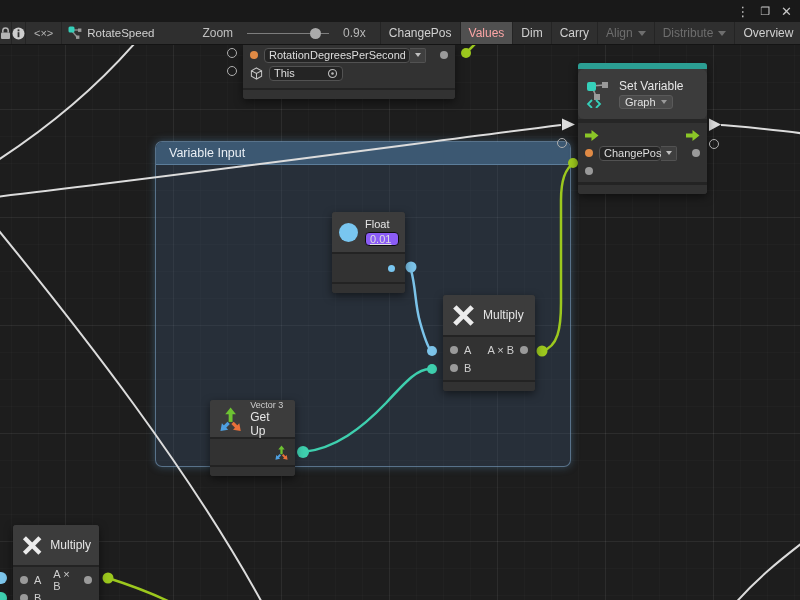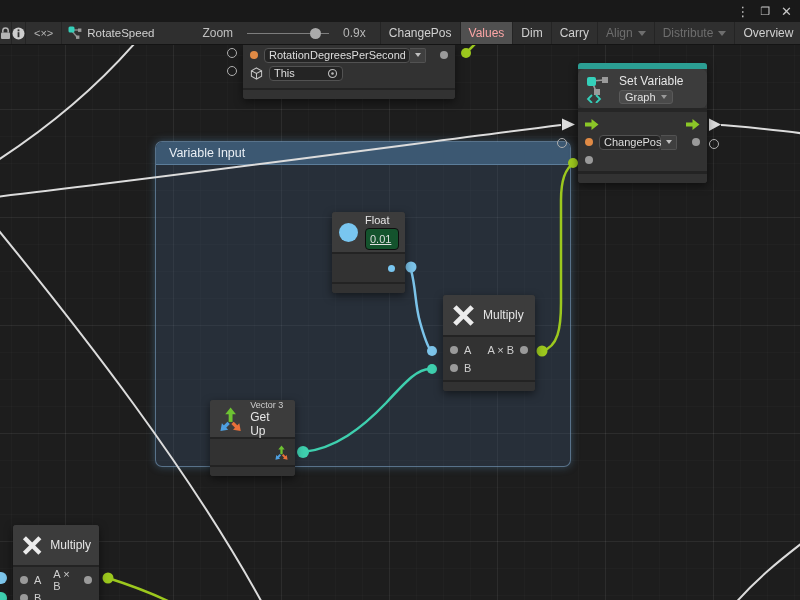--- a/index.html
+++ b/index.html
@@ -140,21 +140,21 @@
       <div style="height:6px;"></div>
     </div>
     <div class="ngap"></div>
     <div class="nfoot"></div>
   </div>
   <span class="hollow" style="left:227px; top:48px;"></span>
   <span class="hollow" style="left:227px; top:66px;"></span>
 
   <div class="node" style="left:578px; top:63px; width:129px;">
     <div style="height:6px; background:#2b9e93; border-radius:3px 3px 0 0;"></div>
-    <div class="nh" style="height:39px; border-radius:6px;">
+    <div class="nh" style="height:50px; border-radius:6px;">
       <svg width="26" height="28" viewBox="0 0 26 28">
         <line x1="6" y1="6" x2="18" y2="5" stroke="#9a9a9a" stroke-width="1.6"></line>
         <line x1="6" y1="7" x2="10" y2="16" stroke="#9a9a9a" stroke-width="1.6"></line>
         <rect x="16" y="2" width="6" height="6" fill="#9a9a9a"></rect>
         <rect x="8" y="14" width="6" height="6" fill="#9a9a9a"></rect>
         <rect x="1" y="2" width="9" height="9" rx="2" fill="#35d0ba"></rect>
         <path d="M6,20 2,24 6,28 M10,20 14,24 10,28" fill="none" stroke="#35d0ba" stroke-width="1.8"></path>
       </svg>
       <span style="display:flex; flex-direction:column; gap:2px;">
         <span class="ntitle">Set Variable</span>
@@ -194,21 +194,21 @@
     <div class="nfoot"></div>
   </div>
   <span class="hollow" style="left:557px; top:138px;"></span>
   <span class="hollow" style="left:709px; top:139px;"></span>
 
   <div class="node" style="left:332px; top:212px; width:73px;">
     <div class="nh" style="height:40px; padding:0 7px; ">
       <span style="width:19px; height:19px; border-radius:50%; background:#79c6f0; flex:none;"></span>
       <span style="display:flex; flex-direction:column; gap:2px; align-items:flex-start;">
         <span class="ntitle" style="font-size:11px;">Float</span>
-        <span class="field" style="width:34px; height:22px; background:#14532d; border-color:#0e0e0e;text-decoration:underline;">
+        <span class="field" style="width:34px; height:14px; background:#8b5cf6; border-color:#0e0e0e;text-decoration:underline;">
           <span>0.01</span>
         </span>
       </span>
     </div>
     <div class="ngap"></div>
     <div class="nb" style="height:28px; display:flex; align-items:center; justify-content:flex-end; padding-right:10px;">
       <span style="width:7px; height:7px; border-radius:50%; background:#79c6f0;"></span>
     </div>
     <div class="ngap"></div>
     <div class="nfoot"></div>

